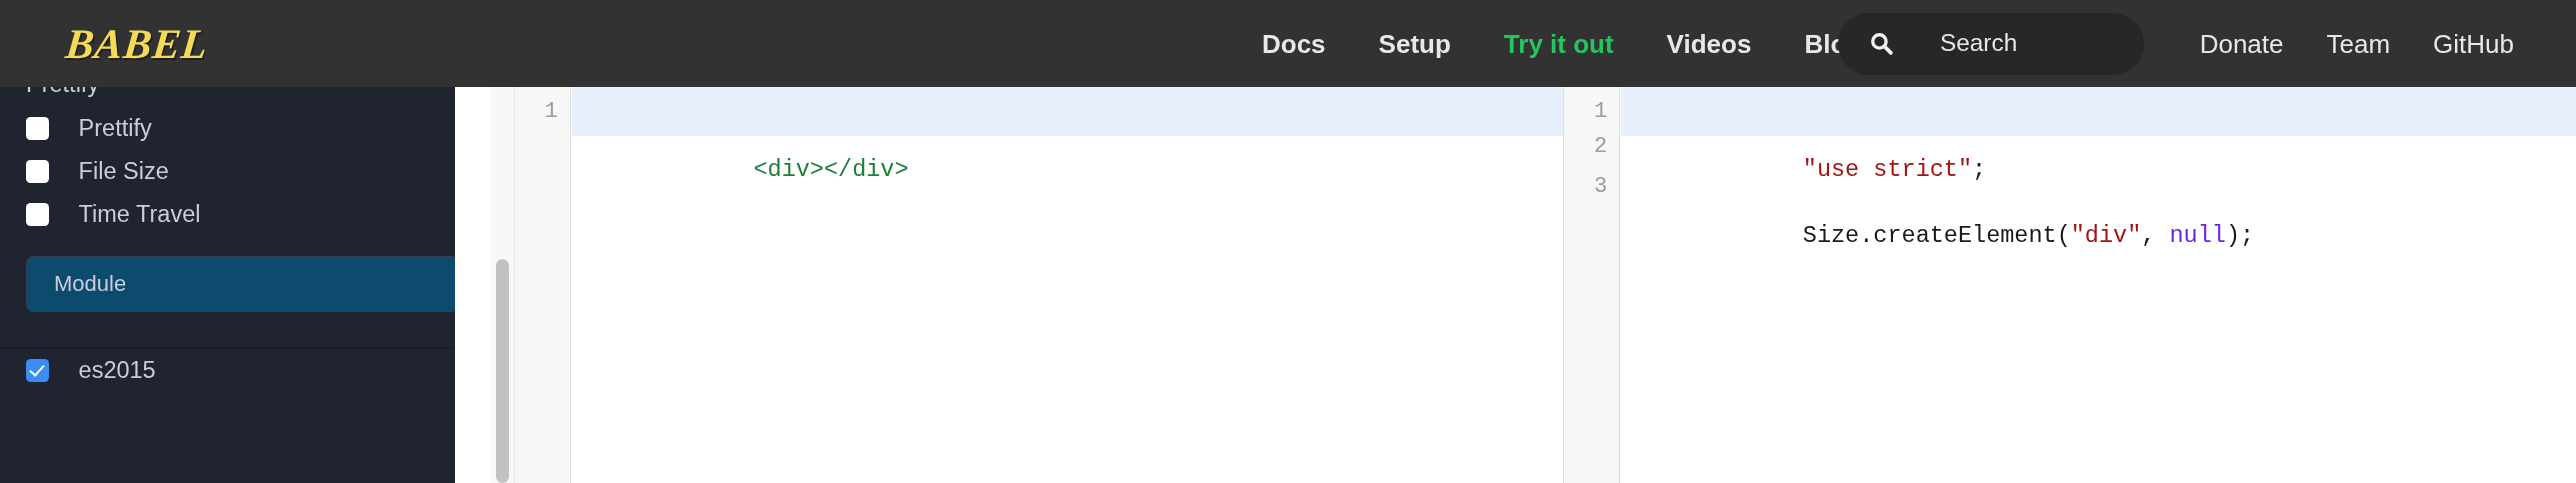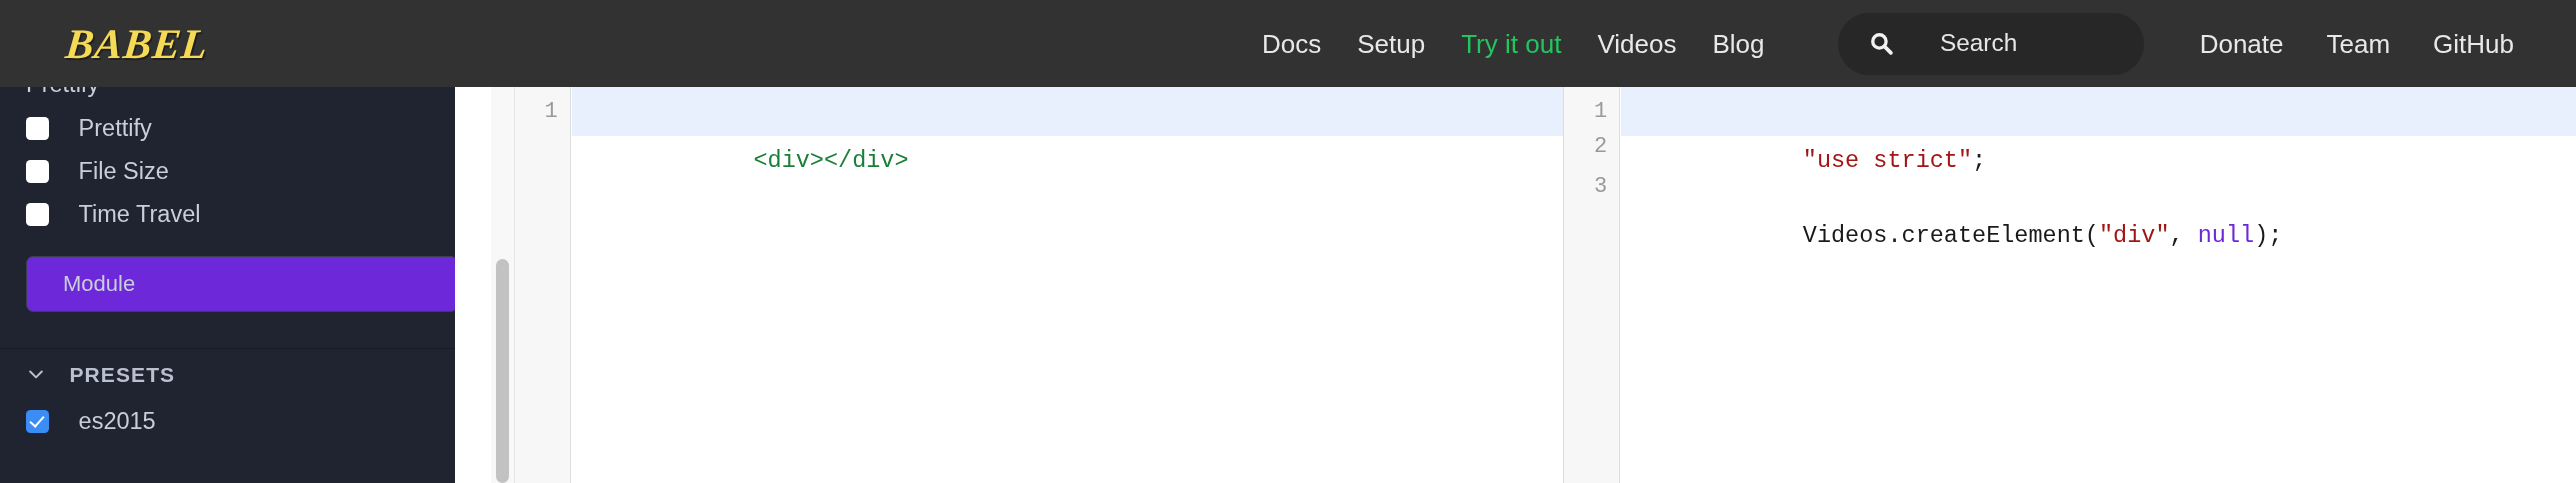--- a/index.html
+++ b/index.html
@@ -20,21 +20,21 @@
     display:flex; align-items:center; justify-content:center;
     font-family:"Liberation Serif", serif;
     font-style:italic; font-weight:700;
     font-size:42px; letter-spacing:0.9px;
     color:#f5da55;
     transform:skewX(-6deg);
     text-shadow:1.8px 1.8px 0 rgba(0,0,0,.35);
   }
   .nav-main {
     position:absolute; left:1262px; top:0; height:87px;
-    display:flex; align-items:center; gap:36px;
+    display:flex; align-items:center; gap:53px;font-weight:bold;
   }
   .nav-right {
     position:absolute; right:62px; top:0; height:87px;
     display:flex; align-items:center; gap:43px;
   }
   .nav-link {
     color:#e8e8e8; font-size:26px; line-height:1;
     text-decoration:none; white-space:nowrap;
     cursor:pointer;
   }
@@ -80,22 +80,22 @@
   .opt-label {
     margin-left:30px; color:#c9cedb; font-size:23.5px; line-height:1;
     white-space:nowrap;
   }
   .section-title {
     margin:41px 0 0 26px; color:#c9cedb;
     font-size:24.4px; line-height:1;
   }
   .select-box {
     margin:20px 0 0 26px; width:432px; height:56px;
-    background:#6d28d9; border:0.9px solid #39404f; border-radius:7.2px;
-    display:flex; align-items:center; padding-left:36px; cursor:pointer;
+    background:#0c4a6e; border:0.9px solid #39404f; border-radius:7.2px;
+    display:flex; align-items:center; padding-left:27px; cursor:pointer;
   }
   .select-value { color:#c9cedb; font-size:22px; line-height:1; }
   .divider {
     margin-top:36px; width:491px; height:0.9px; background:#161a23;
   }
   .group-head {
     display:flex; align-items:center; height:51px;
     padding-left:26px; cursor:pointer;
   }
   .chev { width:20px; height:20px; flex:0 0 auto; display:block; }
@@ -150,21 +150,21 @@
   .code {
     position:absolute; left:57px; top:0; right:0; height:396px;
   }
   .code .row { height:40px; line-height:40px; padding-left:12.7px; white-space:pre; }
   .code .row.active { background:#e8effd; }
   .tok-tag   { color:#1a7f37; }
   .tok-str   { color:#a31515; }
   .tok-kw    { color:#6d28d9; }
   .tok-plain { color:#1a1a1a; }
   .gutter .ln.first { padding-top:9px; line-height:31px; }
-  .code .row.first  { height:49px; line-height:49px; }
+  .code .row.first  { height:49px; line-height:49px; padding-top:9px; }
 </style>
 </head>
 <body>
 
 <div class="page">
 
   <div class="header">
     <div class="logo">BABEL</div>
 
     <nav class="nav-main">
@@ -210,26 +210,20 @@
           <span class="cbox"></span>
           <span class="opt-label">Time Travel</span>
         </div>
 
         <div class="select-box">
           <span class="select-value">Module</span>
         </div>
 
         <div class="divider"></div>
 
-        <div class="group-head">
-          <svg class="chev" viewBox="0 0 24 24">
-            <polyline points="5,9 12,16 19,9" fill="none" stroke="#b9c0ce" stroke-width="2.4" stroke-linecap="round" stroke-linejoin="round"></polyline>
-          </svg>
-          <span class="group-label">PRESETS</span>
-        </div>
 
         <div class="opt-row">
           <span class="cbox checked"></span>
           <span class="opt-label">es2015</span>
         </div>
       </div>
     </div>
 
     <div class="pane-left">
       <div class="sb-track">
@@ -253,21 +247,21 @@
           <div class="ln first">1</div>
           <div class="ln">2</div>
           <div class="ln">3</div>
         </div>
         <div class="code">
           <div class="row first active">
             <span class="tok-str">"use strict"</span><span class="tok-plain">;</span>
           </div>
           <div class="row"></div>
           <div class="row">
-            <span class="tok-plain">Videos.createElement(</span><span class="tok-str">"div"</span><span class="tok-plain">, </span><span class="tok-kw">null</span><span class="tok-plain">);</span>
+            <span class="tok-plain">Size.createElement(</span><span class="tok-str">"div"</span><span class="tok-plain">, </span><span class="tok-kw">null</span><span class="tok-plain">);</span>
           </div>
         </div>
       </div>
     </div>
 
   </div>
 </div>
 
 
 </body></html>

